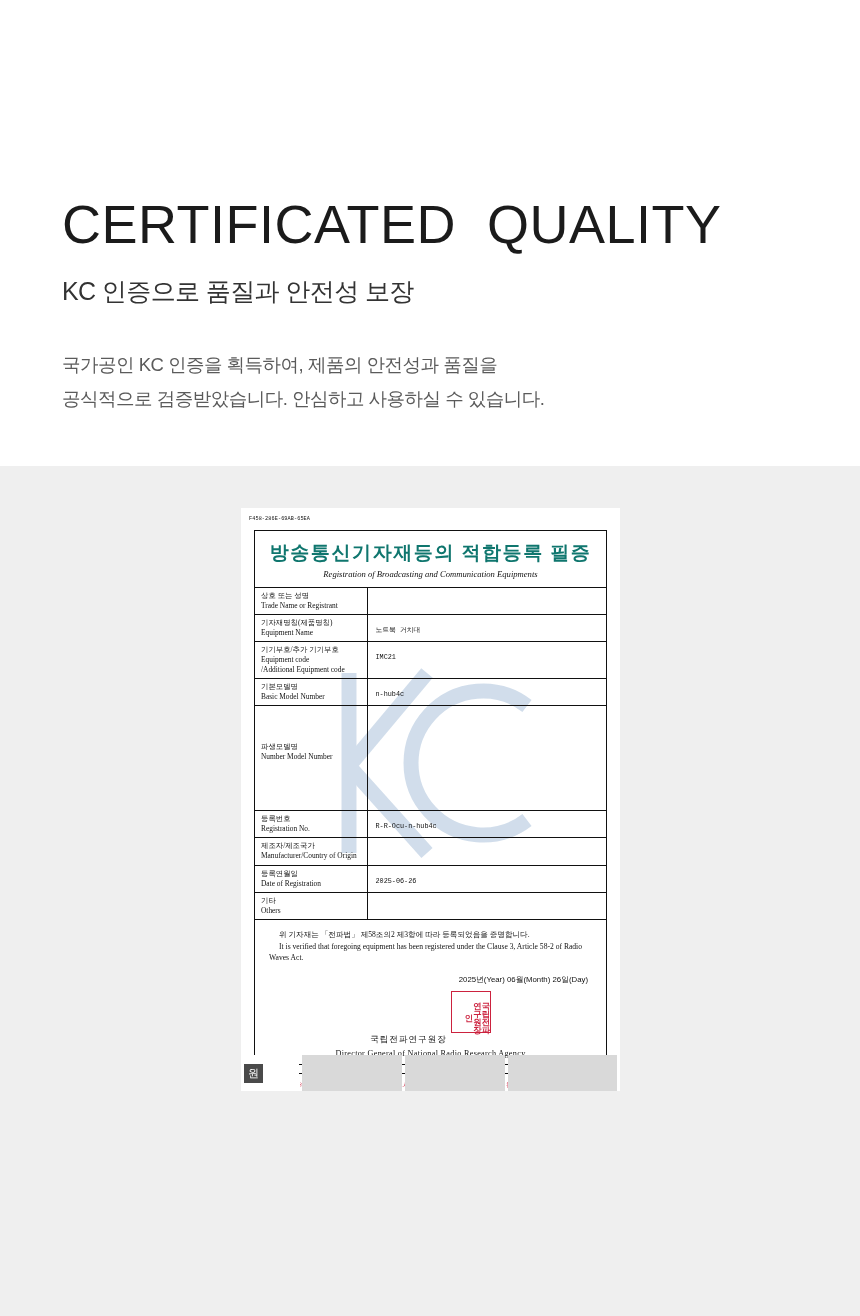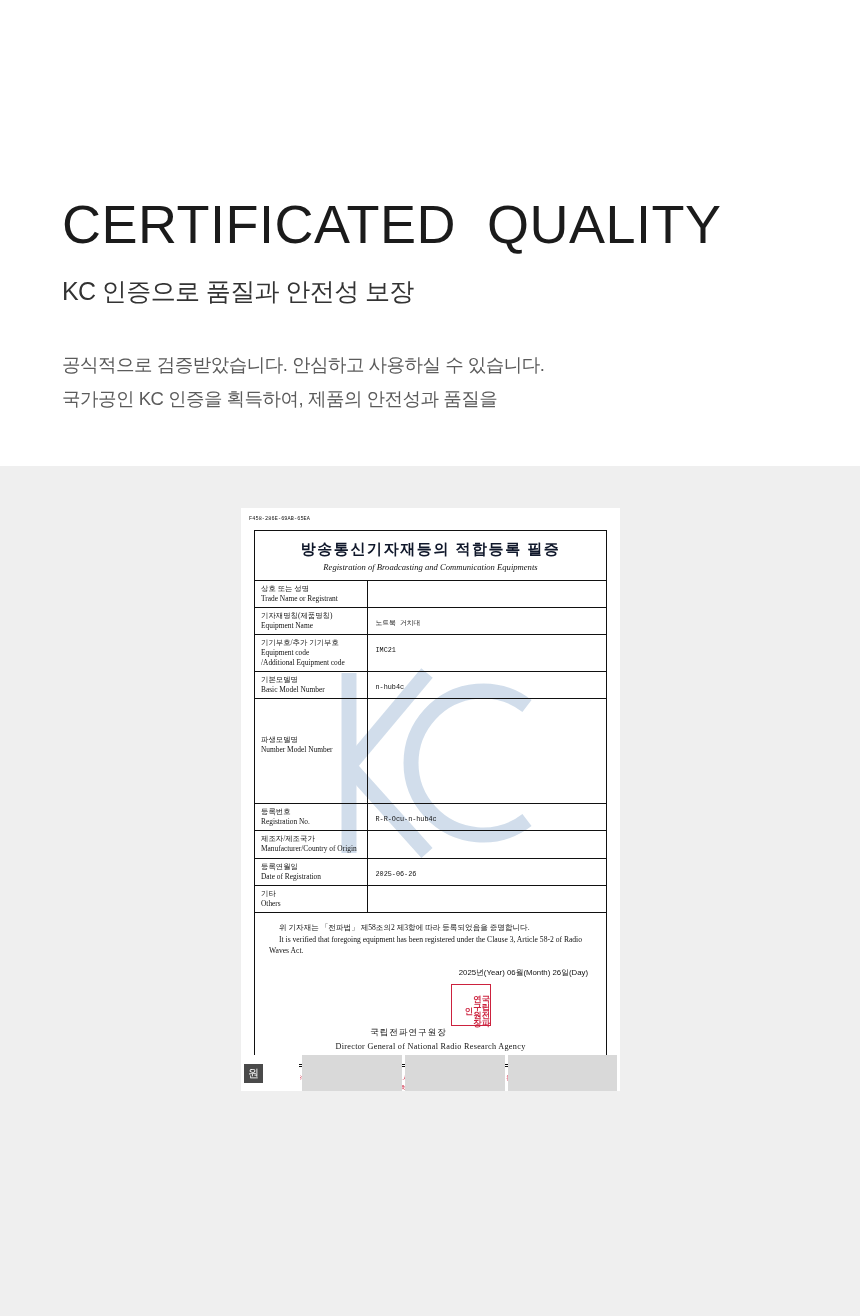--- a/index.html
+++ b/index.html
@@ -95,24 +95,24 @@
     border: 1px solid #111;
     background: transparent;
   }
   .cert-titlebox {
     border-bottom: 1px solid #111;
     padding: 9px 0 8px 0;
     text-align: center;
   }
   .cert-title-kr {
     font-family: "Liberation Serif", serif;
-    font-size: 15px;
+    font-size: 19px;
     font-weight: 700;
     letter-spacing: 1.6px;
-    color: #0f172a;
+    color: #0f766e;
   }
   .cert-title-en {
     margin-top: 3px;
     font-family: "Liberation Serif", serif;
     font-style: italic;
     font-size: 8.6px;
     color: #111;
   }
 
   table.cert-table {
@@ -256,22 +256,22 @@
 </style>
 </head>
 <body>
 
 <div class="page">
 
   <div class="header-block">
     <div class="title-en">CERTIFICATED  QUALITY</div>
     <div class="title-kr">KC 인증으로 품질과 안전성 보장</div>
     <div class="desc">
+      <span>국가공인 KC 인증을 획득하여, 제품의 안전성과 품질을</span>
       <span>공식적으로 검증받았습니다. 안심하고 사용하실 수 있습니다.</span>
-      <span>국가공인 KC 인증을 획득하여, 제품의 안전성과 품질을</span>
     </div>
   </div>
 
   <div class="grey-area"></div>
 
   <div class="cert-sheet">
 
     <div class="cert-code">F458-286E-69AB-65EA</div>
 
     <svg class="watermark" viewBox="0 0 250 250">

